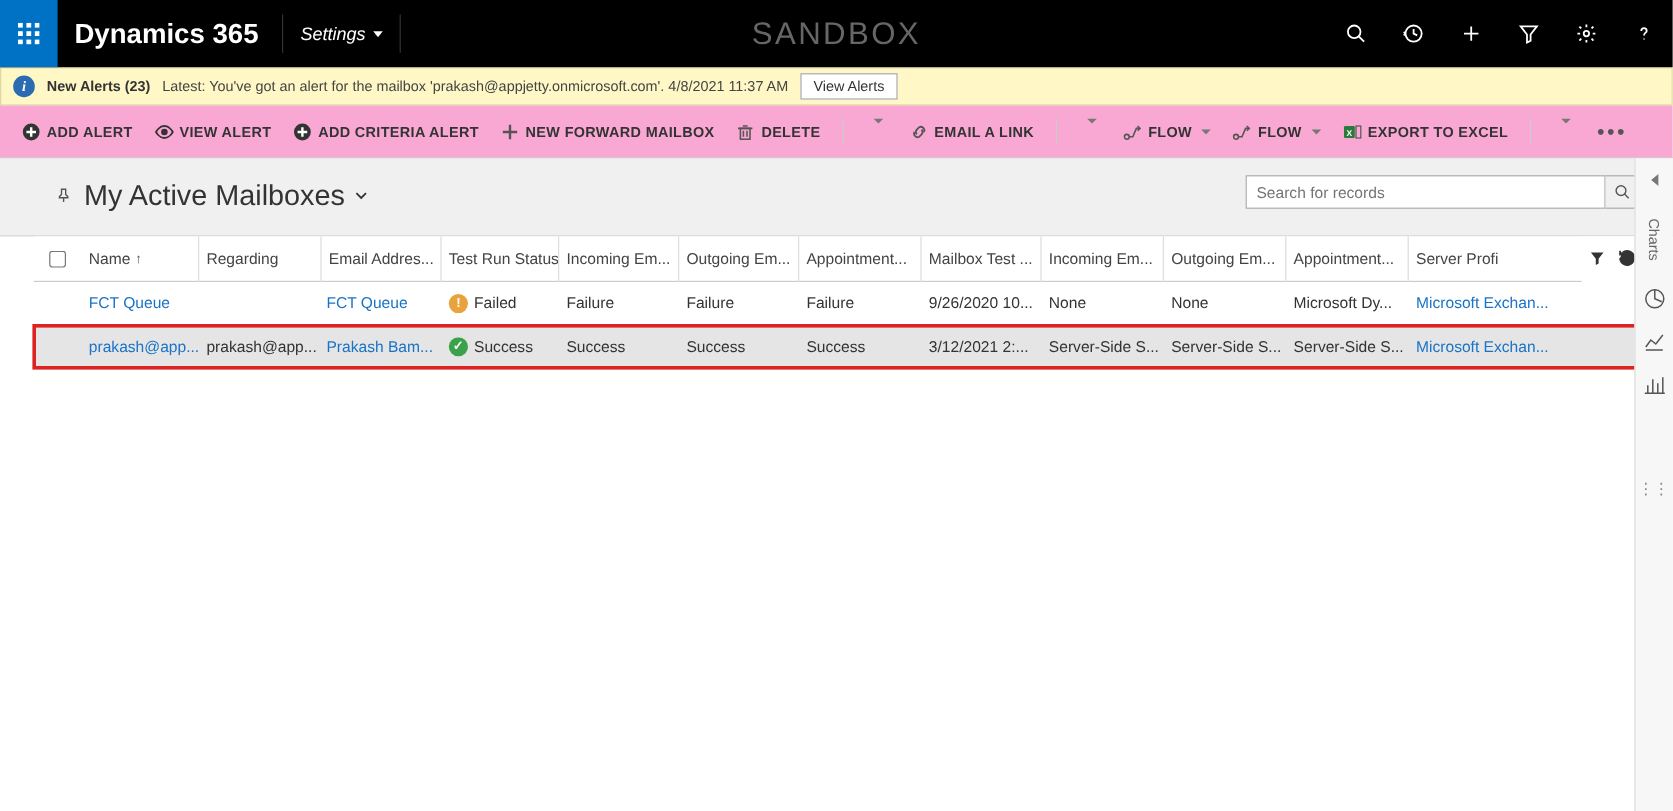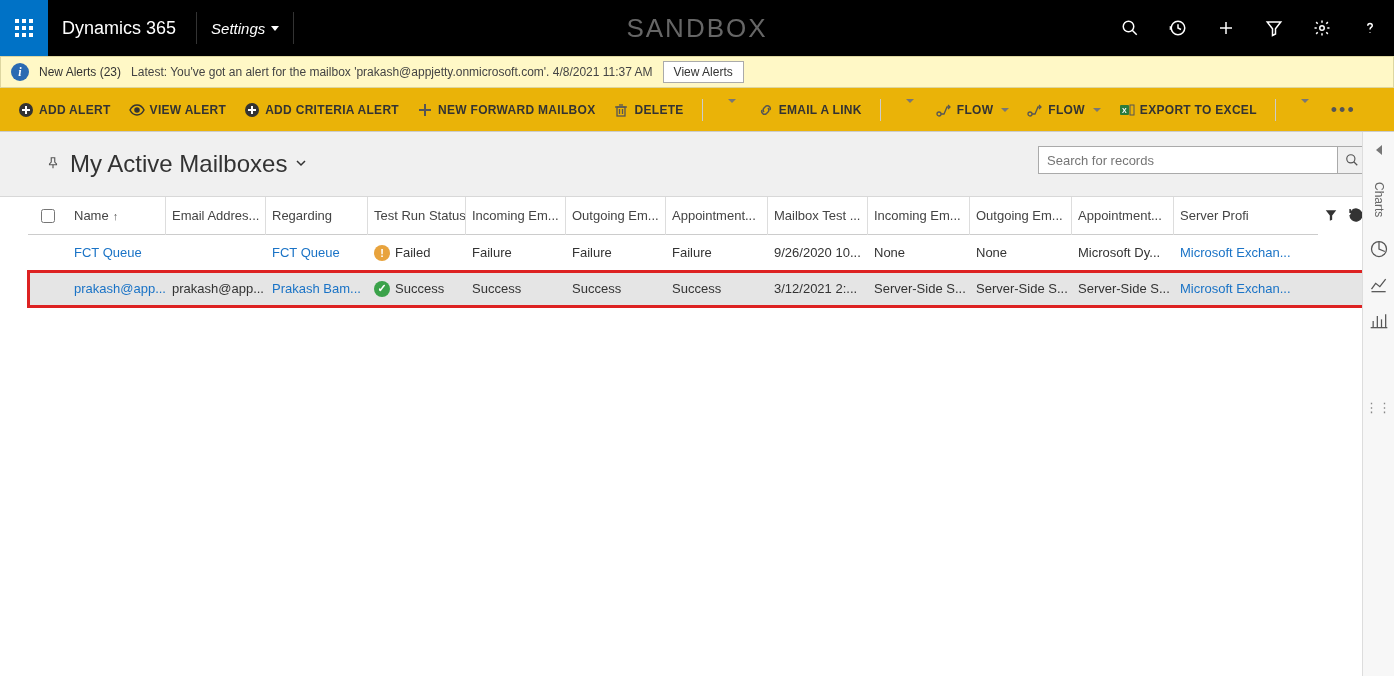--- a/index.html
+++ b/index.html
@@ -2,37 +2,37 @@
 <html><head>
 <meta charset="utf-8">
 <style>
   * { box-sizing: border-box; margin: 0; padding: 0; font-family: "Segoe UI", Arial, sans-serif; }
   body { width: 1394px; height: 676px; overflow: hidden; background: #fff; font-size: 13px; color: #333; }
 
   
   .topbar { display: flex; align-items: center; height: 56px; background: #000; color: #fff; position: relative; }
   .waffle { width: 48px; height: 56px; background: #0072C6; display:flex; align-items:center; justify-content:center; }
   .waffle svg { fill:#fff; }
-  .brand { font-size: 18px; font-weight: 400; padding: 0 20px 0 14px; }
+  .brand { font-size: 23px; font-weight: 700; padding: 0 20px 0 14px; }
   .divider { width:1px; height:32px; background:#333; }
   .nav-item { padding: 0 14px; font-size: 15px; display:flex; align-items:center; gap:6px; height:56px;font-style:italic;}
   .chev-down { width:0;height:0;border-left:4px solid transparent;border-right:4px solid transparent;border-top:5px solid #fff; }
   .sandbox { position:absolute; left:50%; transform:translateX(-50%); font-size: 26px; color:#666; font-weight:300; letter-spacing:2px;}
   .top-right { margin-left:auto; display:flex; align-items:center; }
   .top-icon { width:48px; height:56px; display:flex; align-items:center; justify-content:center; }
   .top-icon svg { stroke:#fff; fill:none; }
 
   
   .alertbar { height: 32px; background:#FFF8C6; border:1px solid #ddd6a0; display:flex; align-items:center; padding:0 10px; gap:10px; font-size:12px; color:#444;}
   .info-circle { width:18px;height:18px;border-radius:50%; background:#2b6bb2; color:#fff; font-weight:bold; display:flex;align-items:center;justify-content:center; font-size:12px; font-style:italic; font-family:Georgia,serif;}
-  .alertbar .bold { font-weight:normal; color:#333; }
+  .alertbar .bold { font-weight:bold; color:#333; }
   .view-alerts-btn { background:#fff; border:1px solid #aaa; padding:3px 10px; font-size:12px; color:#333;}
 
   
-  .cmdbar { height:44px; background:#eab308; border-bottom:1px solid #ccc; display:flex; align-items:center; padding:0 18px; gap:18px; font-size:12px; color:#333;}
+  .cmdbar { height:44px; background:#f9a8d4; border-bottom:1px solid #ccc; display:flex; align-items:center; padding:0 18px; gap:18px; font-size:12px; color:#333;}
   .cmd { display:flex; align-items:center; gap:5px; text-transform:uppercase; font-weight:600; letter-spacing:0.3px; }
   .cmd-icon { width:16px; height:16px; display:inline-flex; align-items:center; justify-content:center;}
   .cmd-sep { width:1px; height:22px; background:#ccc; }
   .chev-sm { width:0;height:0;border-left:4px solid transparent;border-right:4px solid transparent;border-top:4px solid #777; margin-left:3px;}
   .cmd-drop { padding:0 4px;}
   .more-dots { font-size:18px; letter-spacing:2px; color:#555; line-height:1;}
 
   
   .subhead-zone { background:#f0f0f0; padding: 18px 0 18px 0; border-bottom:1px solid #d8d8d8; position:relative;}
   .view-title-row { display:flex; align-items:center; padding-left:46px;}
@@ -291,25 +291,25 @@
 
 <div class="grid-wrap">
   <div class="grid-header">
     <div class="row-check-h">
         <input type="checkbox" style="">
       </div>
     <div class="col c-name">
         <span>Name</span>
         <span class="sort-arrow">↑</span>
       </div>
+    <div class="col c-regarding">
+        <span>Regarding</span>
+      </div>
     <div class="col c-email">
         <span>Email Addres...</span>
-      </div>
-    <div class="col c-regarding">
-        <span>Regarding</span>
       </div>
     <div class="col c-testrun">
         <span>Test Run Status</span>
       </div>
     <div class="col c-incoming">
         <span>Incoming Em...</span>
       </div>
     <div class="col c-outgoing">
         <span>Outgoing Em...</span>
       </div>

